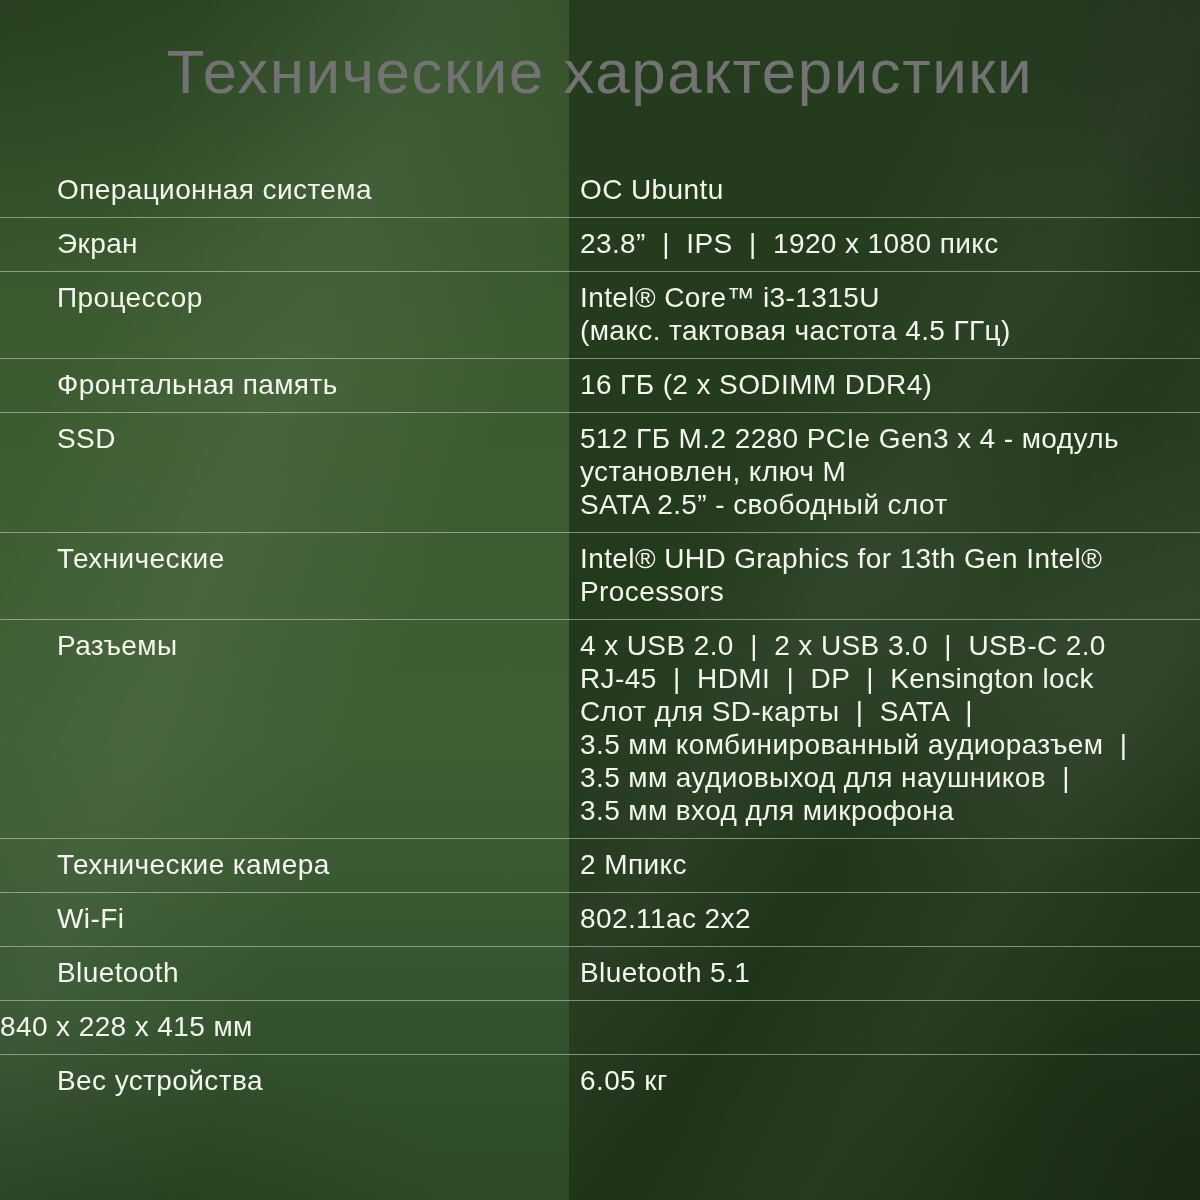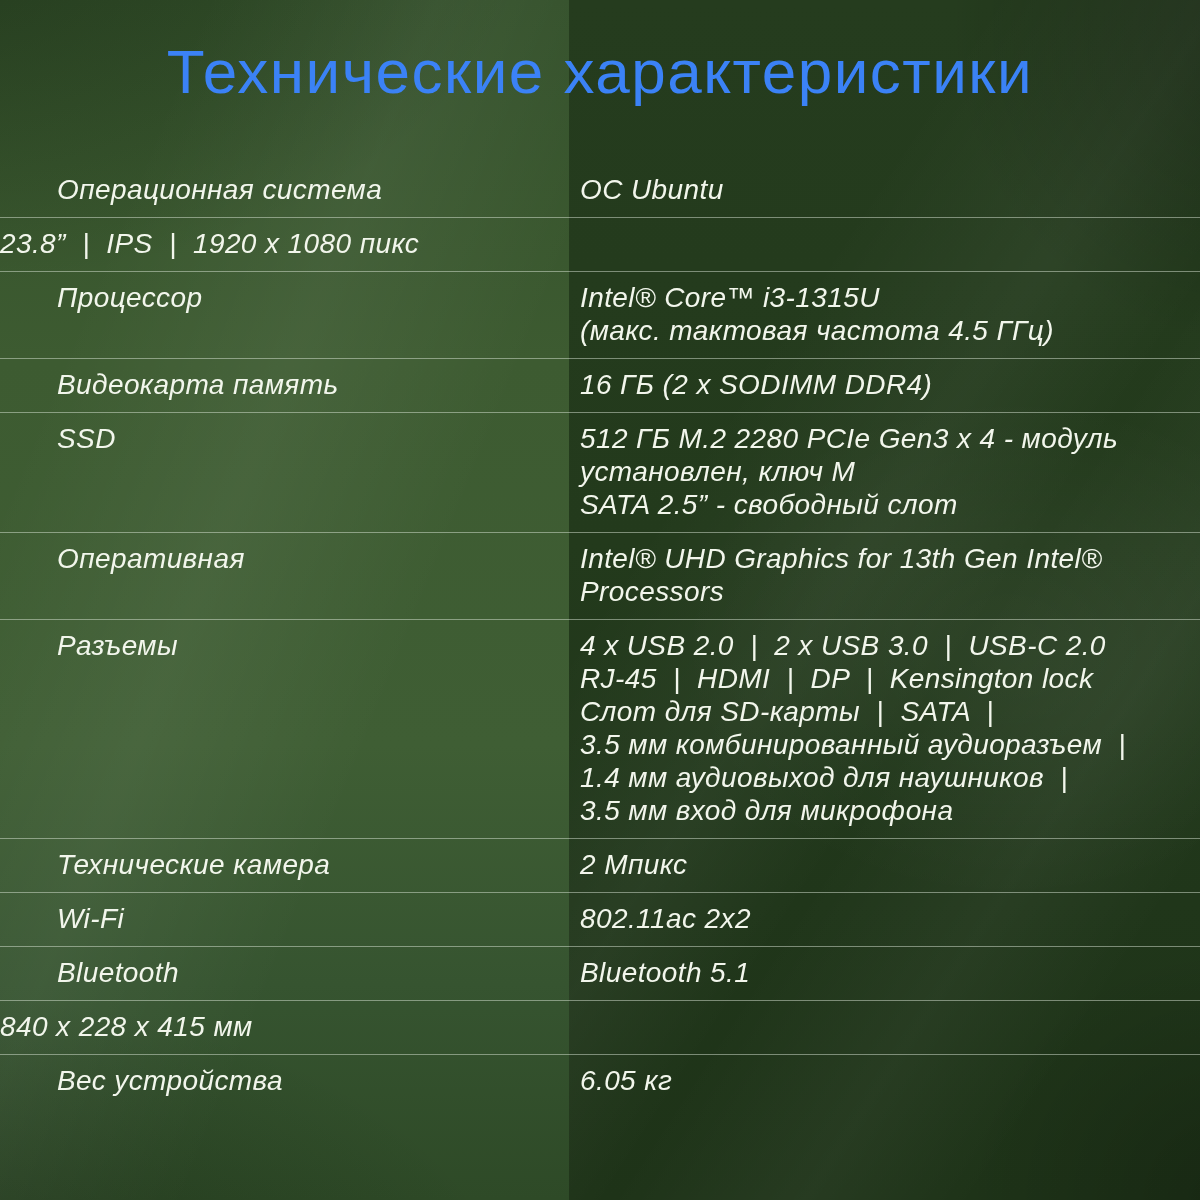--- a/index.html
+++ b/index.html
@@ -35,26 +35,25 @@
     width: 1200px;
     height: 1200px;
   }
   .title {
     margin: 36px 0 0 0;
     font-size: 62px;
     line-height: 72px;
     font-weight: 400;
     letter-spacing: 1.5px;
     text-align: center;
-    color: #3b82f6;
+    color: #737373;
   }
   .spec-table {
     margin-top: 56px;
     width: 100%;
-    font-style: italic;
   }
   .row {
     display: flex;
     align-items: flex-start;
     padding: 9px 0 11px 0;
     border-bottom: 1px solid rgba(224,234,219,0.48);
   }
   .row:last-child { border-bottom: none; }
   .label {
     flex: 0 0 580px;
@@ -88,65 +87,66 @@
   <div class="spec-table">
 
     <div class="row">
       <div class="label">Операционная система</div>
       <div class="value">
         <span class="vline">ОС Ubuntu</span>
       </div>
     </div>
 
     <div class="row">
+      <div class="label">Экран</div>
       <div class="value">
         <span class="vline">23.8”  |  IPS  |  1920 x 1080 пикс</span>
       </div>
     </div>
 
     <div class="row">
       <div class="label">Процессор</div>
       <div class="value">
         <span class="vline">Intel® Core™ i3-1315U</span>
         <span class="vline">(макс. тактовая частота 4.5 ГГц)</span>
       </div>
     </div>
 
     <div class="row">
-      <div class="label">Видеокарта память</div>
+      <div class="label">Фронтальная память</div>
       <div class="value">
         <span class="vline">16 ГБ (2 x SODIMM DDR4)</span>
       </div>
     </div>
 
     <div class="row">
       <div class="label">SSD</div>
       <div class="value">
         <span class="vline">512 ГБ M.2 2280 PCIe Gen3 x 4 - модуль</span>
         <span class="vline">установлен, ключ M</span>
         <span class="vline">SATA 2.5” - свободный слот</span>
       </div>
     </div>
 
     <div class="row">
-      <div class="label">Оперативная</div>
+      <div class="label">Технические</div>
       <div class="value">
         <span class="vline">Intel® UHD Graphics for 13th Gen Intel®</span>
         <span class="vline">Processors</span>
       </div>
     </div>
 
     <div class="row">
       <div class="label">Разъемы</div>
       <div class="value">
         <span class="vline">4 x USB 2.0  |  2 x USB 3.0  |  USB-C 2.0</span>
         <span class="vline">RJ-45  |  HDMI  |  DP  |  Kensington lock</span>
         <span class="vline">Слот для SD-карты  |  SATA  |</span>
         <span class="vline">3.5 мм комбинированный аудиоразъем  |</span>
-        <span class="vline">1.4 мм аудиовыход для наушников  |</span>
+        <span class="vline">3.5 мм аудиовыход для наушников  |</span>
         <span class="vline">3.5 мм вход для микрофона</span>
       </div>
     </div>
 
     <div class="row">
       <div class="label">Технические камера</div>
       <div class="value">
         <span class="vline">2 Мпикс</span>
       </div>
     </div>

